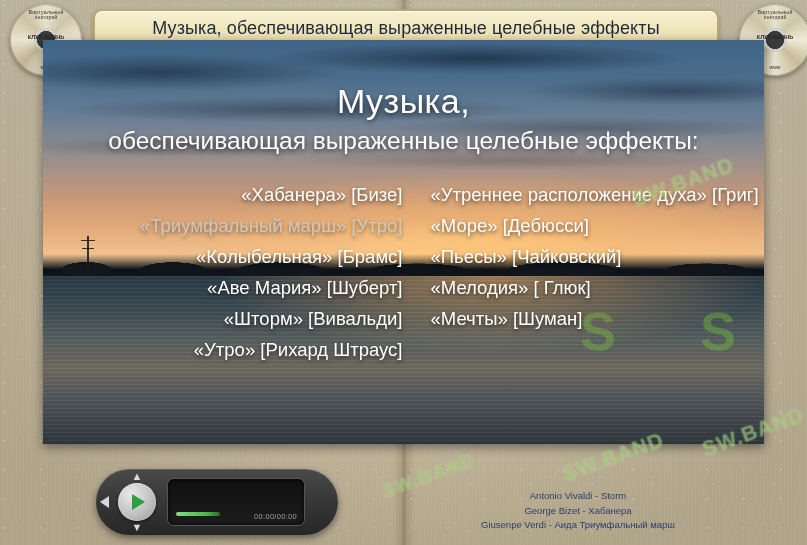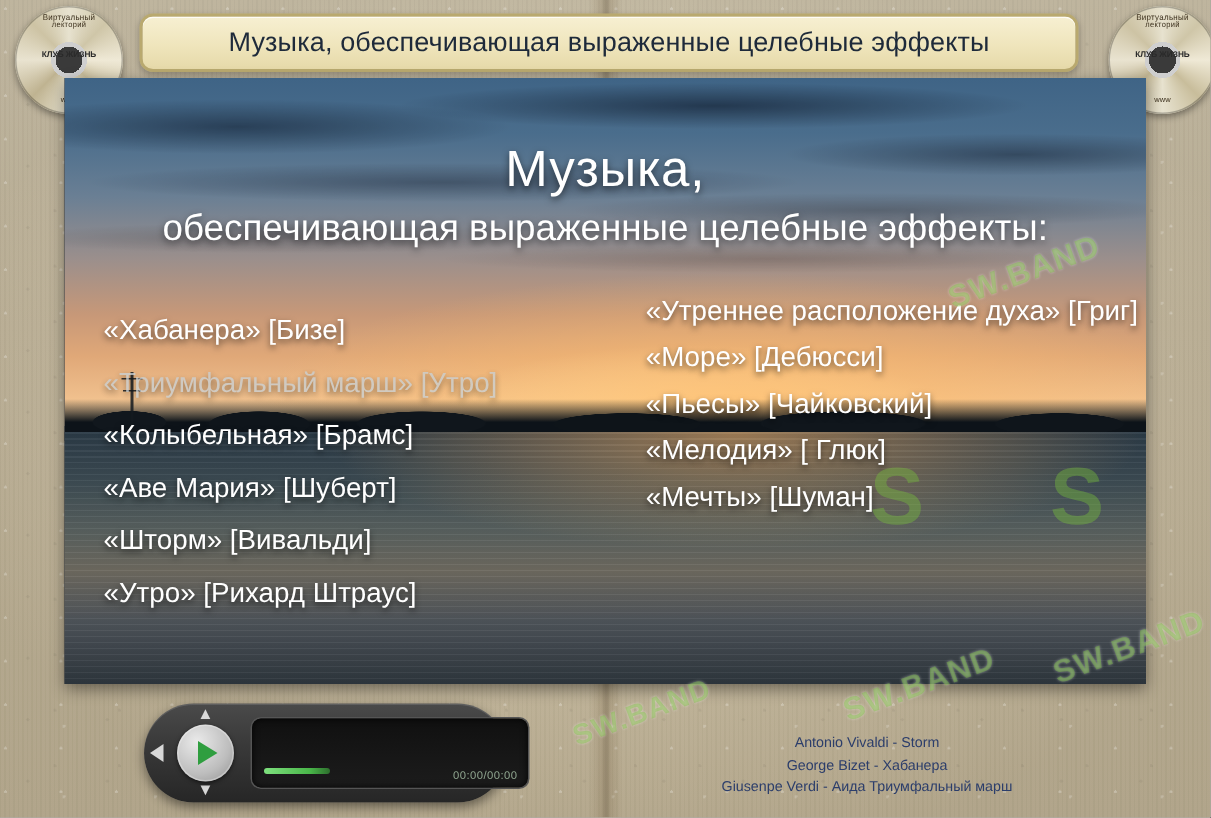--- a/index.html
+++ b/index.html
@@ -63,21 +63,21 @@
   .disc .mid{
     position:absolute;left:0;top:30px;width:72px;text-align:center;
     font-size:5.5px;color:#2a2a2a;font-weight:bold;line-height:1.15;
   }
   .disc .bottom{
     position:absolute;left:0;bottom:6px;width:72px;text-align:center;
     font-size:5px;color:#3b2f1c;
   }
   
   .slide{
-    position:absolute;left:43px;top:52px;width:721px;height:404px;
+    position:absolute;left:43px;top:40px;width:721px;height:404px;
     overflow:hidden;
     box-shadow:0 3px 10px rgba(0,0,0,0.45);
     background:#1a2230;
   }
   .sky{
     position:absolute;left:0;top:0;width:721px;height:232px;
     background:
       radial-gradient(ellipse 520px 150px at 62% 96%, rgba(255,190,110,0.85), rgba(255,150,70,0.0) 62%),
       radial-gradient(ellipse 300px 90px at 58% 100%, rgba(255,235,180,0.9), rgba(255,200,120,0) 60%),
       linear-gradient(180deg,#3f6486 0%, #4a6d8c 16%, #6a7f94 34%, #9b8f8c 52%, #c79878 68%, #e0a878 80%, #f0c08d 92%, #f6d7a5 100%);
@@ -132,21 +132,21 @@
     display:flex;
   }
   .col{flex:1;padding-top:4px;}
   .col.left{padding-left:26px;}
   .col.right{padding-left:28px;}
   .col .item{
     font-size:18.5px;color:#ffffff;margin-bottom:9px;
     text-shadow:0 2px 4px rgba(0,0,0,0.6);white-space:nowrap;
   }
   .col .item.dim{color:#c9cfd2;opacity:0.78;}
-  .col.left .item{text-align:left;margin-top:13px;}
+  .col.left .item{text-align:right;}
   
   .player{
     position:absolute;left:96px;top:469px;width:242px;height:66px;
     background:linear-gradient(180deg,#4a4a4a 0%, #3a3a3a 40%, #262626 100%);
     border-radius:33px;box-shadow:0 3px 7px rgba(0,0,0,0.45), inset 0 1px 0 rgba(255,255,255,0.12);
   }
   .play-btn{
     position:absolute;left:22px;top:14px;width:38px;height:38px;border-radius:50%;
     background:radial-gradient(circle at 35% 30%, #eaeaea, #bdbdbd 60%, #8f8f8f 100%);
     box-shadow:0 1px 3px rgba(0,0,0,0.6), inset 0 0 0 1px rgba(255,255,255,0.3);
@@ -159,21 +159,21 @@
     position:absolute;left:4px;top:27px;width:0;height:0;
     border-right:9px solid #d8d8d8;border-top:6px solid transparent;border-bottom:6px solid transparent;
   }
   .up-btn{
     position:absolute;left:33px;top:1px;width:16px;height:12px;color:#d8d8d8;font-size:11px;text-align:center;line-height:12px;
   }
   .down-btn{
     position:absolute;left:33px;top:52px;width:16px;height:12px;color:#d8d8d8;font-size:11px;text-align:center;line-height:12px;
   }
   .screen{
-    position:absolute;left:72px;top:10px;width:184px;height:46px;border-radius:6px;
+    position:absolute;left:72px;top:10px;width:136px;height:46px;border-radius:6px;
     background:linear-gradient(180deg,#101010 0%,#1c1c1c 100%);
     box-shadow:inset 0 0 5px rgba(0,0,0,0.9), 0 0 0 1px #555;
   }
   .vol{
     position:absolute;left:8px;bottom:9px;width:44px;height:4px;border-radius:2px;
     background:linear-gradient(90deg,#7ee07e 0%, #49b649 70%, #2d6e2d 100%);
   }
   .time{
     position:absolute;right:7px;bottom:4px;font-size:7.5px;color:#8fa58f;letter-spacing:0.3px;
   }

